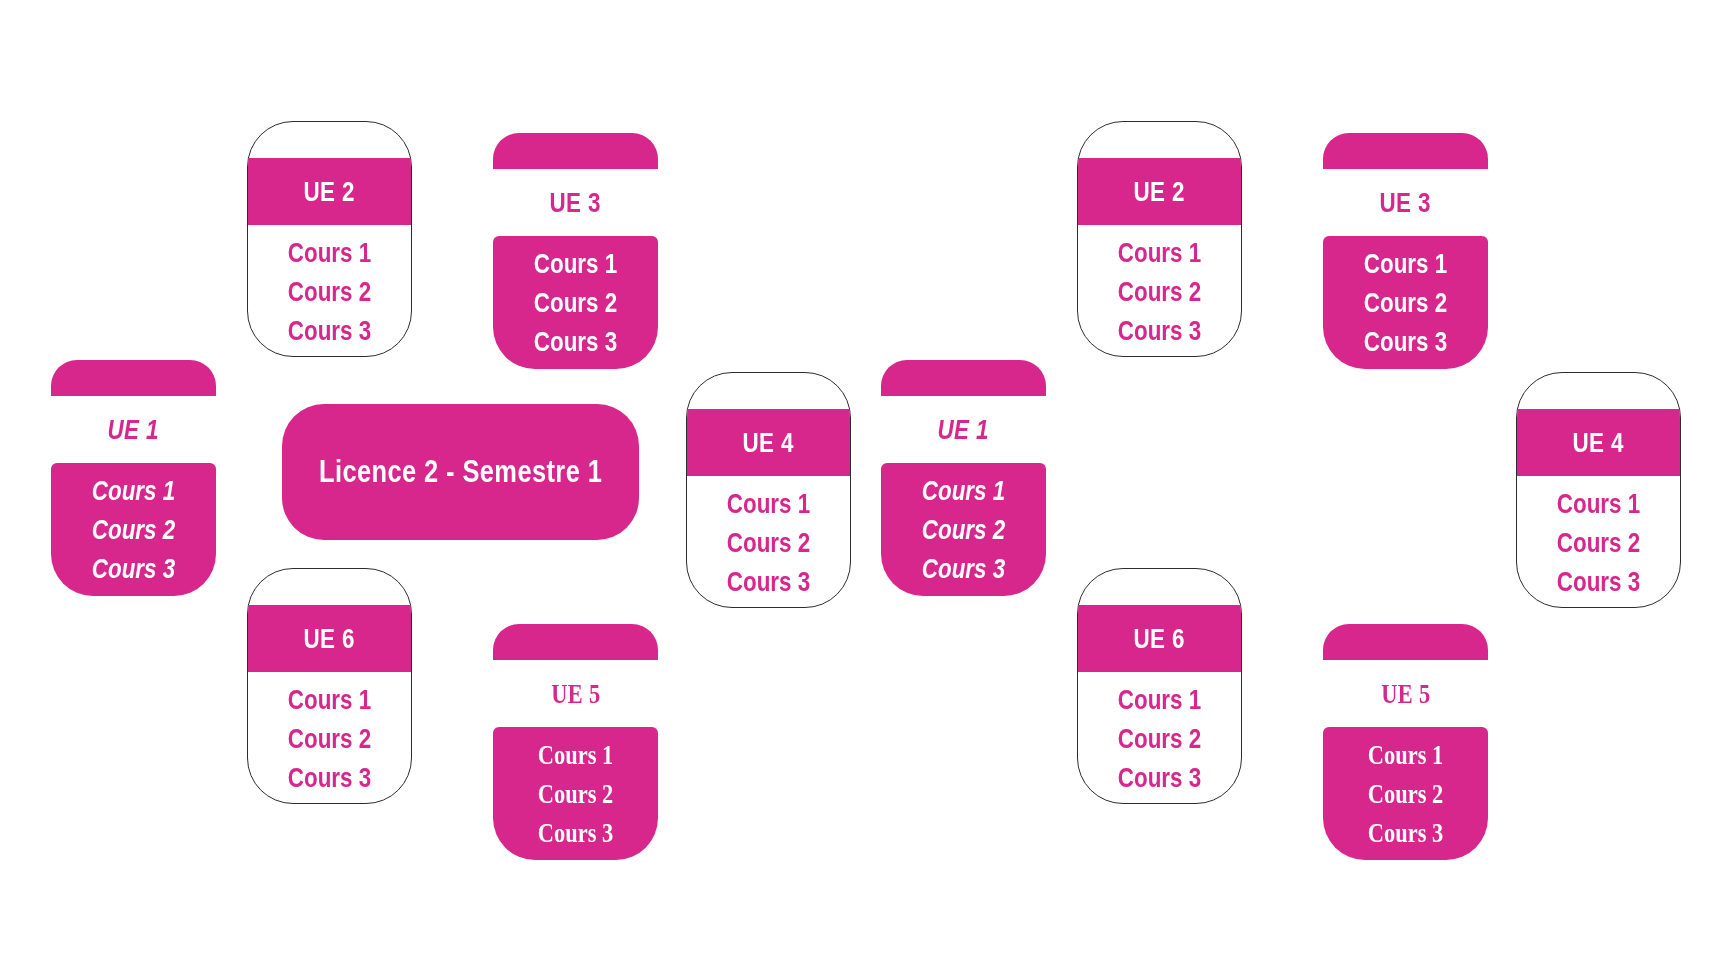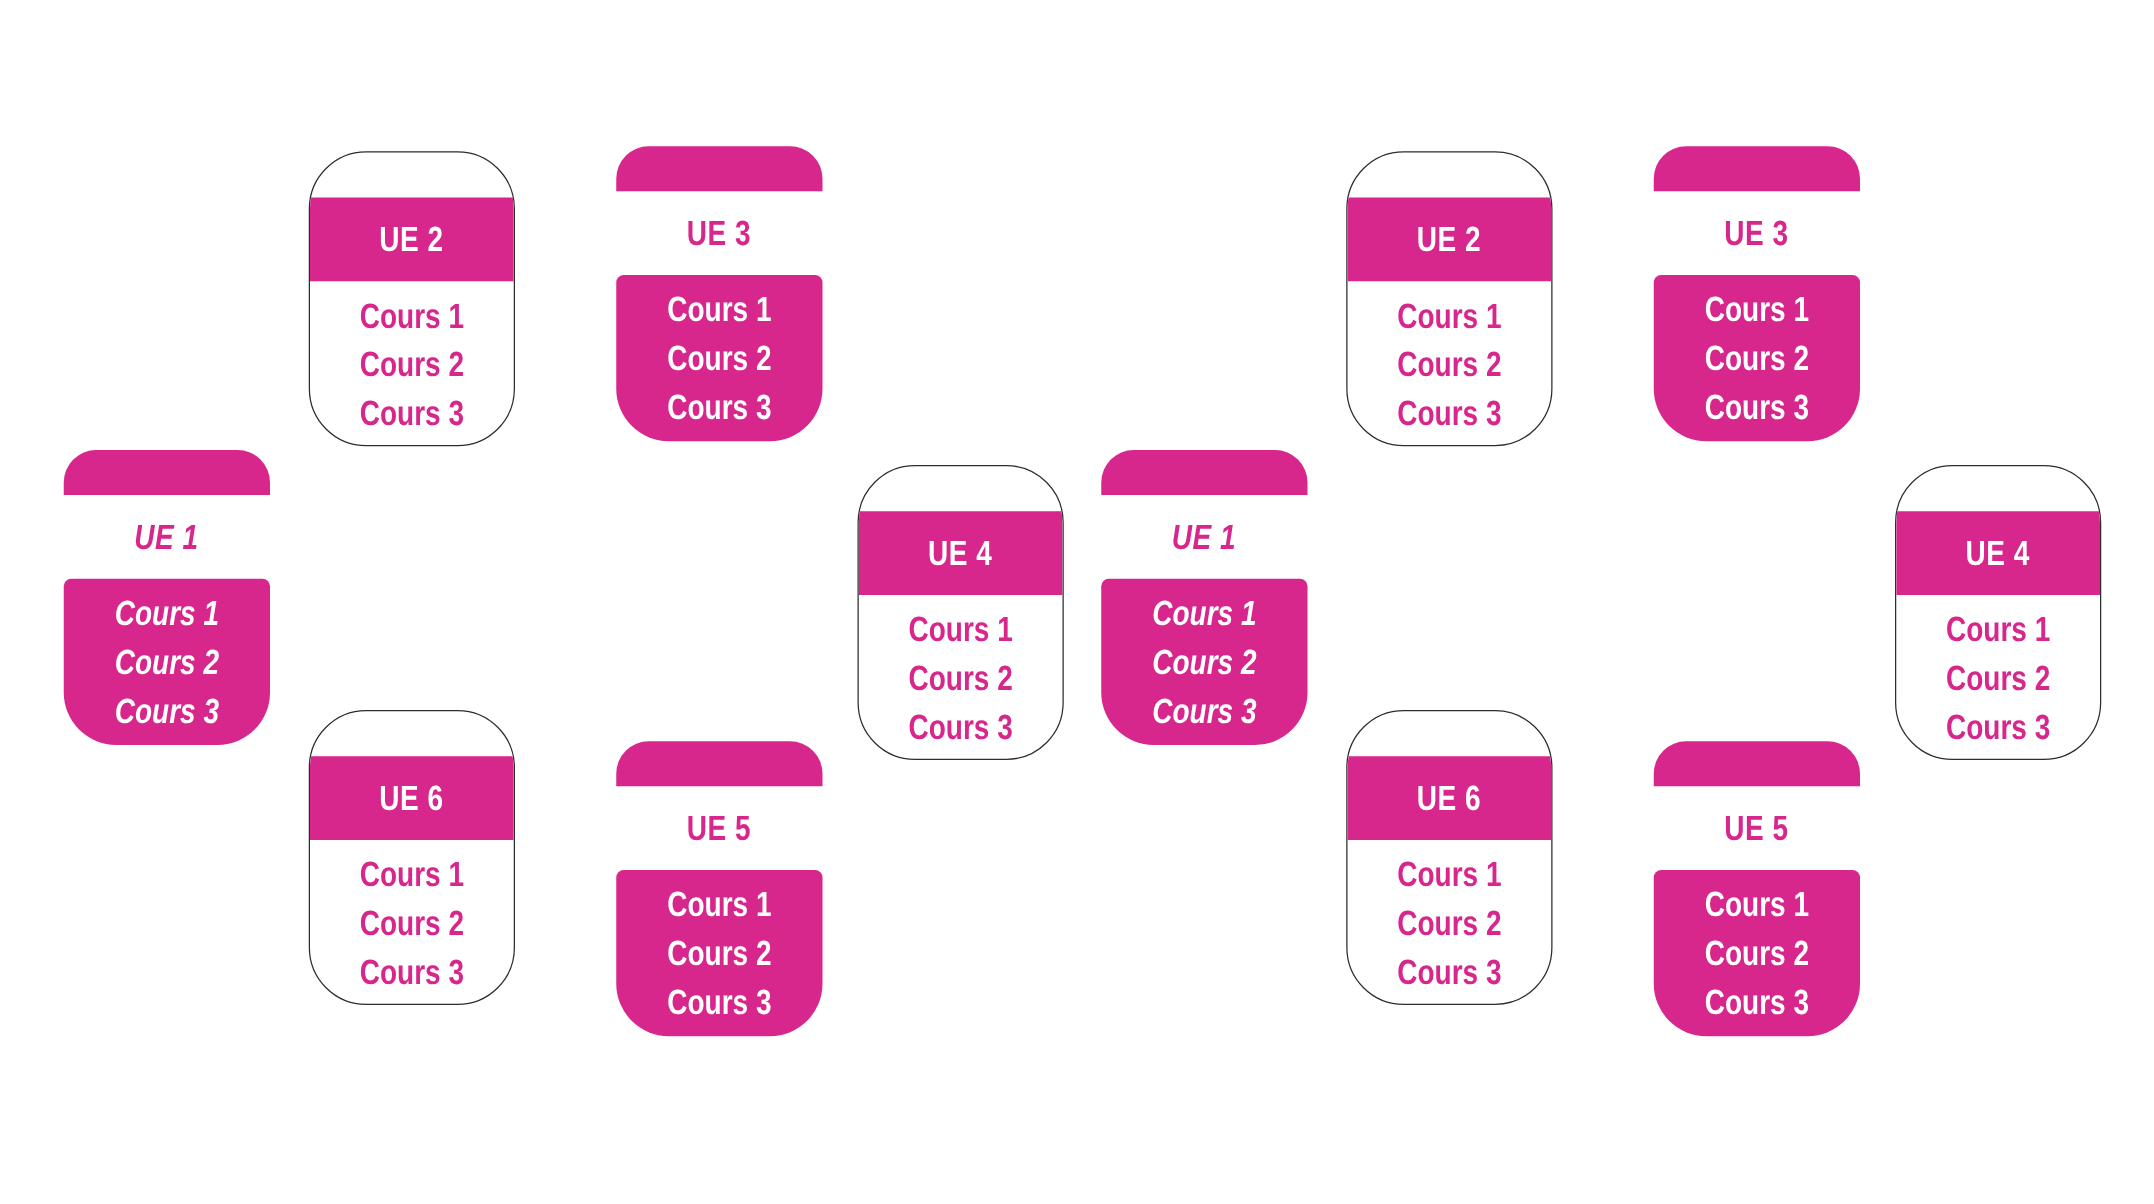--- a/index.html
+++ b/index.html
@@ -107,23 +107,23 @@
     display: inline-block;
     font-size: 31px;
     letter-spacing: 0.5px;
     transform: scaleX(0.82);
     white-space: nowrap;
   }
 
   
   .p-ue1  { left: 51px;  top: 360px; font-style: italic; }
   .p-ue2  { left: 247px; top: 121px; }
-  .p-ue3  { left: 493px; top: 117px; }
+  .p-ue3  { left: 493px; top: 133px; }
   .p-ue4  { left: 686px; top: 372px; }
-  .p-ue5  { left: 493px; top: 593px; }
+  .p-ue5  { left: 493px; top: 624px; font-family: Liberation Serif, serif; }
   .p-ue6  { left: 247px; top: 568px; text-decoration: underline; }
   .p-oval { left: 282px; top: 404px; }
 </style>
 </head>
 <body>
 
 <div class="cluster left">
 
   <div class="card outlined p-ue2">
     <div class="strip"></div>
@@ -154,20 +154,23 @@
     <div class="band">
       <span>UE 1</span>
     </div>
     <div class="body">
       <div class="course">Cours 1</div>
       <div class="course">Cours 2</div>
       <div class="course">Cours 3</div>
     </div>
   </div>
 
+  <div class="oval p-oval">
+    <span>Licence 2 - Semestre 1</span>
+  </div>
 
   <div class="card outlined p-ue4">
     <div class="strip"></div>
     <div class="band">
       <span>UE 4</span>
     </div>
     <div class="body">
       <div class="course">Cours 1</div>
       <div class="course">Cours 2</div>
       <div class="course">Cours 3</div>

